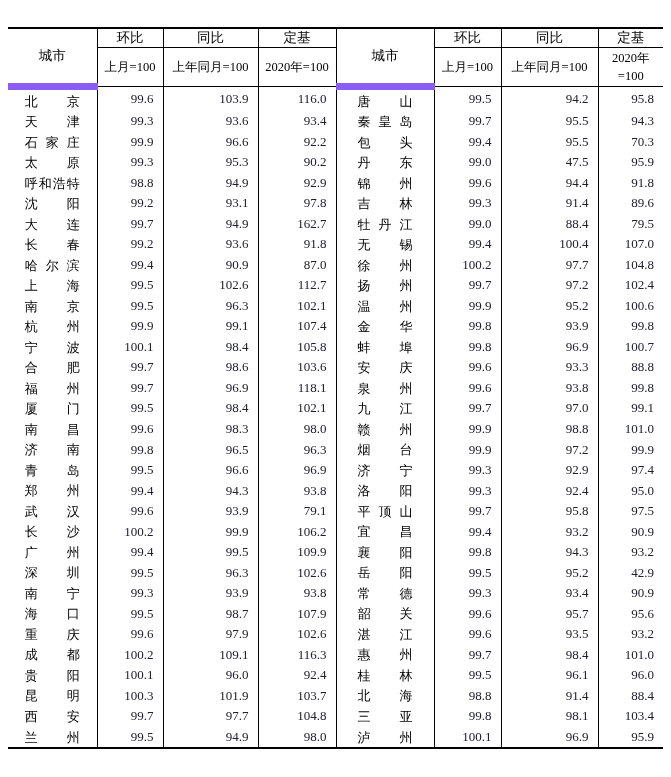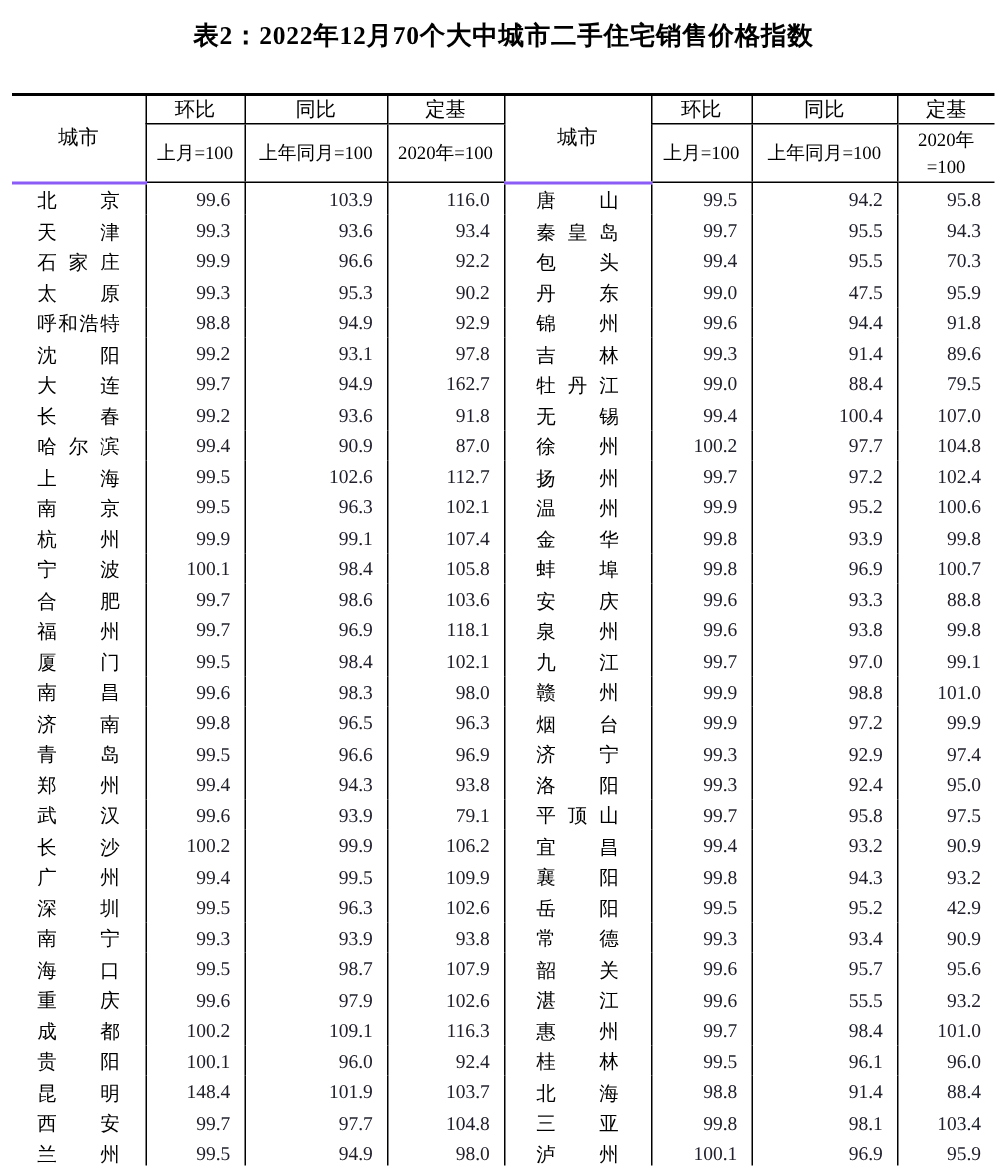--- a/index.html
+++ b/index.html
@@ -37,42 +37,41 @@
   col.c-yoy-r  { width: 97px; }
   col.c-fix-r  { width: 65px; }
 
   th { font-weight: normal; color: #000; }
   thead th { text-align: center; }
   thead tr.h1 th { font-size: 13.5px; height: 16px; line-height: 16px; }
   thead tr.h2 th { font-size: 12.5px; height: 20px; line-height: 18px; }
   thead tr.h1 th.sub { border-bottom: 1px solid #000; }
   thead th.cityhead { font-size: 13.5px; }
   thead tr.h2 th { border-bottom: 1px solid #000; }
-  thead th[rowspan] { border-bottom: 2px solid #8b5cf6; }
+  thead th[rowspan] { border-bottom: 7px solid #8b5cf6; }
 
   td { height: 19px; font-size: 13px; line-height: 19px; padding: 0; color: #20202c; }
   td.num { text-align: right; padding-right: 9px;
            font-family: "Liberation Serif", "DejaVu Serif", serif; }
   td.city { text-align: center; color: #000; }
   .cname {
     display: inline-block;
     width: 55px;
     text-align: justify;
     text-align-last: justify;
     font-size: 13px;
     vertical-align: middle;
   }
   .vl { border-left: 1px solid #000; }
 </style>
 </head>
 <body>
 
 <div class="page">
 
-  <div class="title">表2：2022年12月70个大中城市二手住宅销售价格指数</div>
 
   <table class="idx">
     <colgroup>
       <col class="c-city-l">
         <col class="c-mom-l">
         <col class="c-yoy-l">
         <col class="c-fix-l">
       <col class="c-city-r">
         <col class="c-mom-r">
         <col class="c-yoy-r">
@@ -359,21 +358,21 @@
           <td class="num vl">95.7</td>
           <td class="num vl">95.6</td>
         </tr>
         <tr>
           <td class="city"><span class="cname">重庆</span></td>
           <td class="num vl">99.6</td>
           <td class="num vl">97.9</td>
           <td class="num vl">102.6</td>
           <td class="city vl"><span class="cname">湛江</span></td>
           <td class="num vl">99.6</td>
-          <td class="num vl">55.5</td>
+          <td class="num vl">93.5</td>
           <td class="num vl">93.2</td>
         </tr>
         <tr>
           <td class="city"><span class="cname">成都</span></td>
           <td class="num vl">100.2</td>
           <td class="num vl">109.1</td>
           <td class="num vl">116.3</td>
           <td class="city vl"><span class="cname">惠州</span></td>
           <td class="num vl">99.7</td>
           <td class="num vl">98.4</td>
@@ -384,21 +383,21 @@
           <td class="num vl">100.1</td>
           <td class="num vl">96.0</td>
           <td class="num vl">92.4</td>
           <td class="city vl"><span class="cname">桂林</span></td>
           <td class="num vl">99.5</td>
           <td class="num vl">96.1</td>
           <td class="num vl">96.0</td>
         </tr>
         <tr>
           <td class="city"><span class="cname">昆明</span></td>
-          <td class="num vl">148.4</td>
+          <td class="num vl">100.3</td>
           <td class="num vl">101.9</td>
           <td class="num vl">103.7</td>
           <td class="city vl"><span class="cname">北海</span></td>
           <td class="num vl">98.8</td>
           <td class="num vl">91.4</td>
           <td class="num vl">88.4</td>
         </tr>
         <tr>
           <td class="city"><span class="cname">西安</span></td>
           <td class="num vl">99.7</td>

